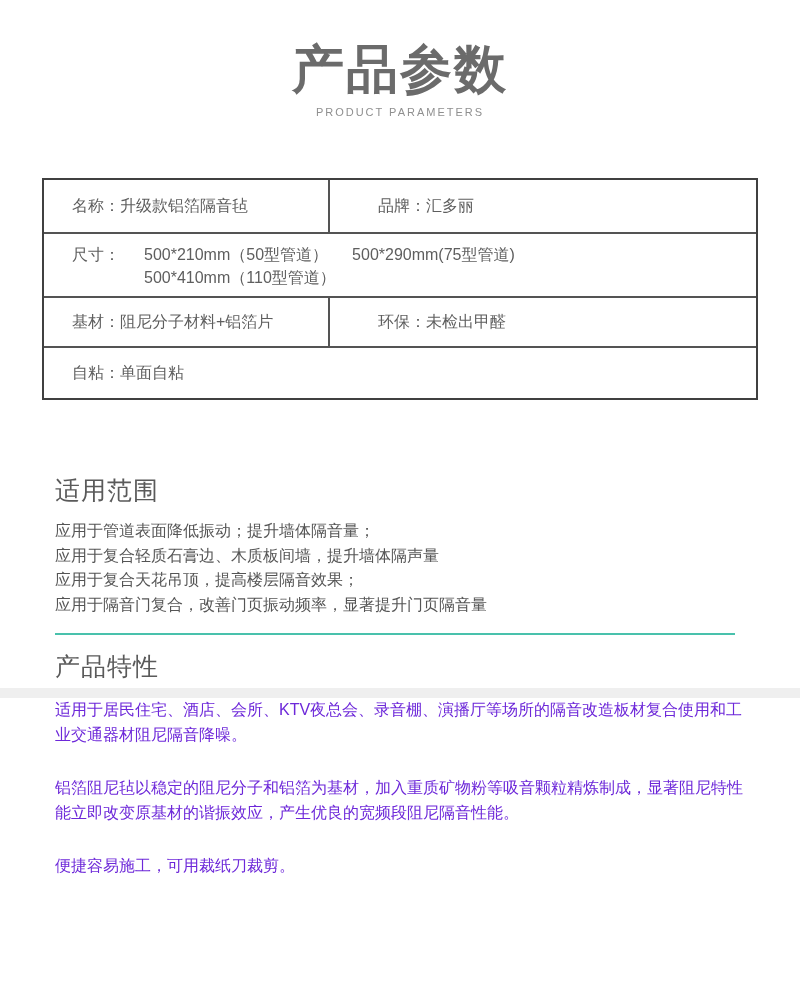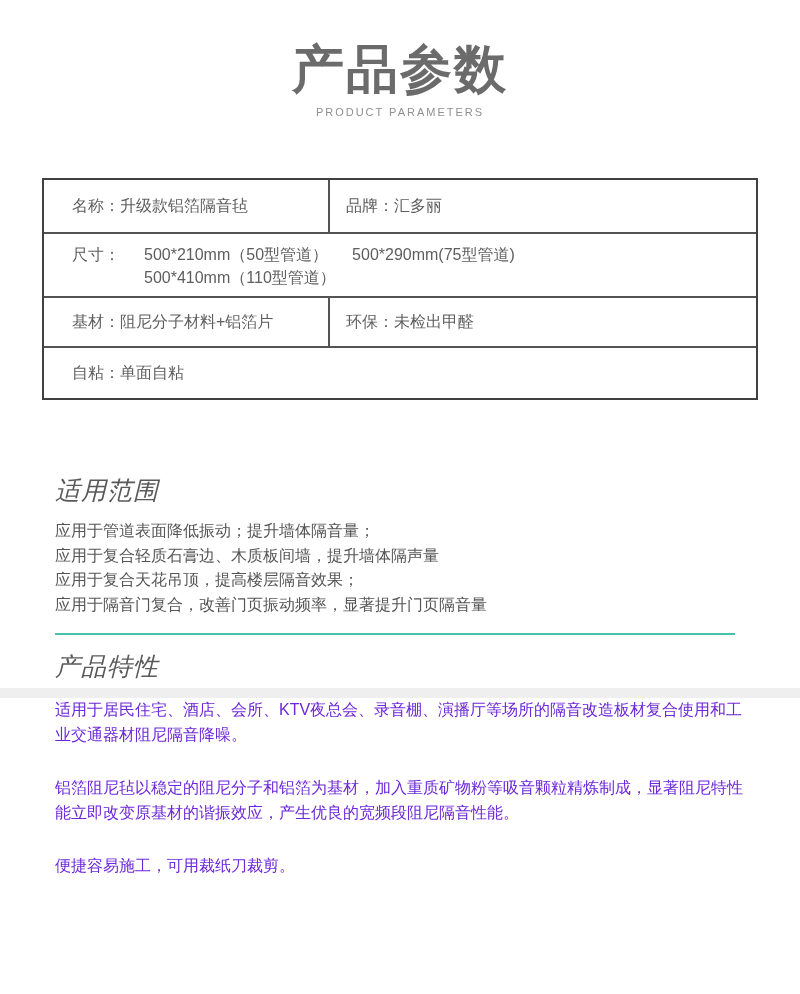--- a/index.html
+++ b/index.html
@@ -27,33 +27,33 @@
     position: absolute; left: 42px; right: 42px; top: 178px;
     border: 2px solid #404040; background: #fff;
   }
   .t-row { display: flex; align-items: stretch; }
   .t-row + .t-row { border-top: 2px solid #545454; }
   .cell {
     display: flex; align-items: center;
     font-size: 16px; color: #5e5e5e;
   }
   .cell-left { width: 286px; border-right: 2px solid #545454; padding-left: 28px; }
-  .cell-right { flex: 1; padding-left: 16px; }
+  .cell-right { flex: 1; padding-left: 48px; }
   .cell-full { flex: 1; padding-left: 28px; }
   .row-single { height: 52px; }
   .row-size { height: 64px; }
   .size-cell { display: flex; align-items: center; padding-left: 28px; font-size: 16px; color: #5e5e5e; gap: 24px; }
   .size-lines { line-height: 23px; }
   .size-line1 .gap { display: inline-block; width: 24px; }
   .size-label { line-height: 23px; align-self: flex-start; padding-top: 9px; }
   .size-cell { align-items: flex-start; padding-top: 0; }
   .size-wrap { display: flex; }
   .size-inner { padding-top: 9px; }
   .section-scope { position: absolute; top: 474px; left: 0; right: 0; padding: 0 55px; }
-  .section-heading { font-size: 25px; color: #5a5a5a; font-weight: 400; letter-spacing: 1px; font-style: italic; }
+  .section-heading { font-size: 25px; color: #5a5a5a; font-weight: 400; letter-spacing: 1px; }
   .scope-lines { margin-top: 12px; font-size: 16px; color: #555555; line-height: 24.5px; }
 
   .accent-divider {
     position: absolute; top: 633px; left: 55px; width: 680px;
     height: 0; border-top: 2px solid #49c1ac;
   }
 
   .section-features { position: absolute; top: 650px; left: 0; right: 0; padding: 0 55px; }
   .features-paras { margin-top: 14px; font-size: 16px; color: #6d28d9; line-height: 25px; }
   .features-paras p + p { margin-top: 28px; }

